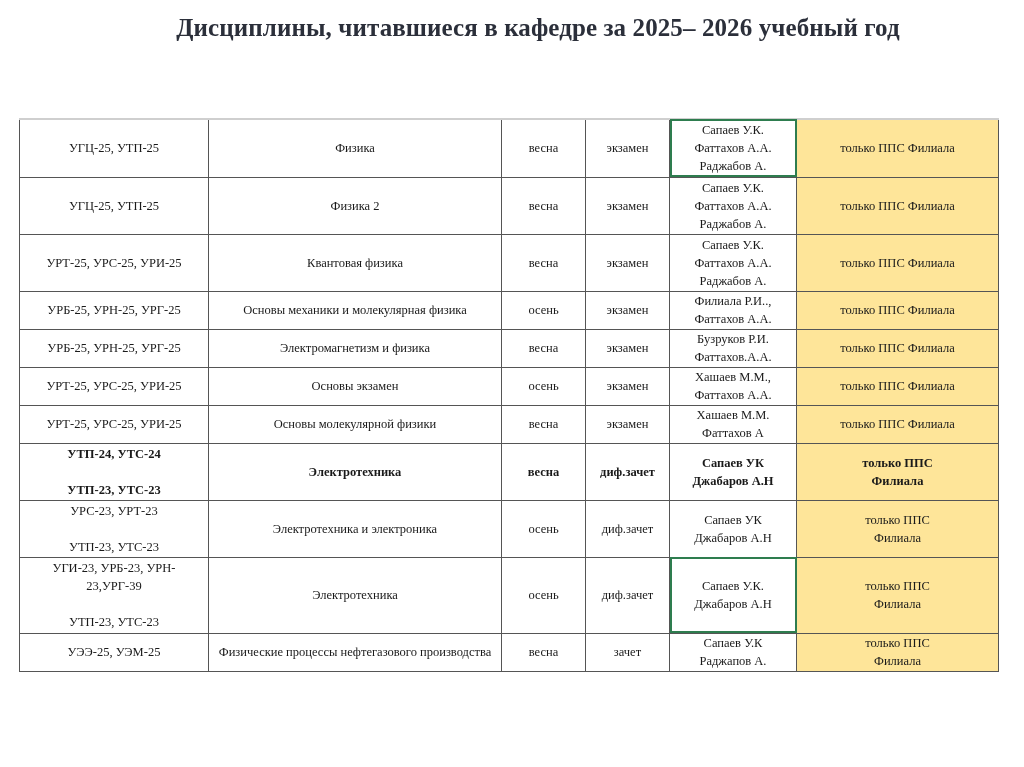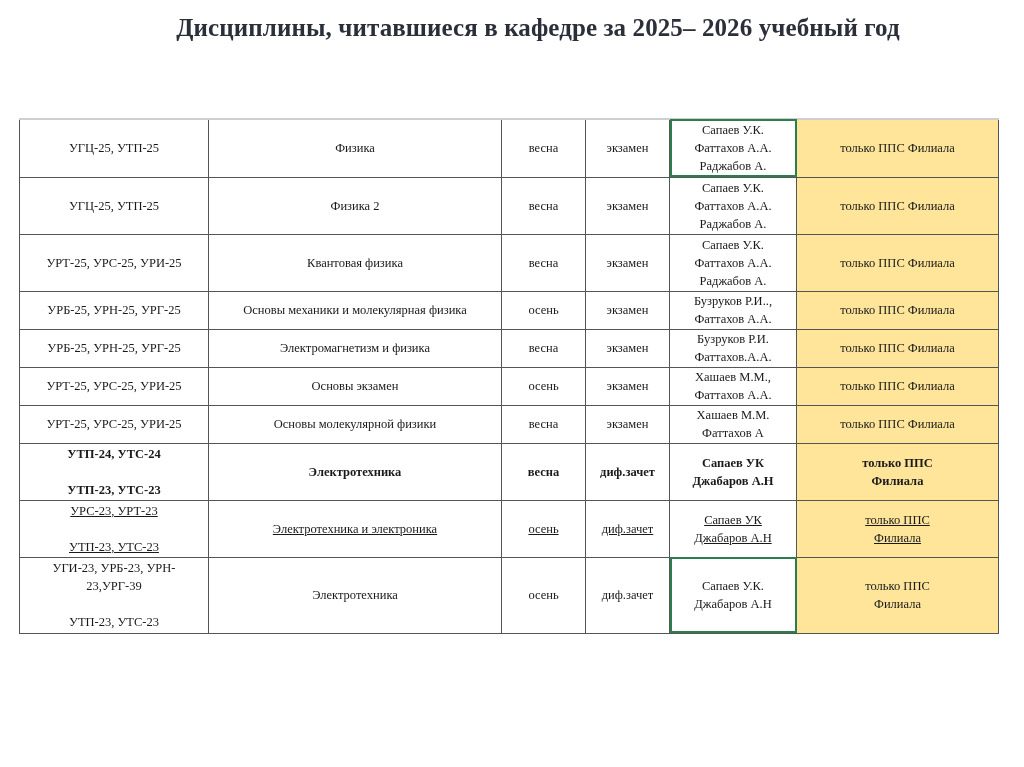--- a/index.html
+++ b/index.html
@@ -92,21 +92,21 @@
         </td>
       </tr>
       <tr style="height: 38px;">
         <td class="lines">
           <span>УРБ-25, УРН-25, УРГ-25</span>
         </td>
         <td>Основы механики и молекулярная физика</td>
         <td>осень</td>
         <td>экзамен</td>
         <td class="teachers lines">
-          <span>Бузруков Р.И..,</span>
+          <span>Филиала Р.И..,</span>
           <span>Фаттахов А.А.</span>
         </td>
         <td class="note lines">
           <span>только ППС Филиала</span>
         </td>
       </tr>
       <tr style="height: 38px;">
         <td class="lines">
           <span>УРБ-25, УРН-25, УРГ-25</span>
         </td>
@@ -162,21 +162,21 @@
         <td>диф.зачет</td>
         <td class="teachers lines">
           <span>Сапаев УК</span>
           <span>Джабаров А.Н</span>
         </td>
         <td class="note lines">
           <span>только ППС</span>
           <span>Филиала</span>
         </td>
       </tr>
-      <tr style="height: 57px; text-decoration: underline;">
+      <tr style="height: 57px;">
         <td class="lines">
           <span>УРС-23, УРТ-23</span>
           <span class="gap"></span>
           <span>УТП-23, УТС-23</span>
         </td>
         <td>Электротехника и электроника</td>
         <td>осень</td>
         <td>диф.зачет</td>
         <td class="teachers lines">
           <span>Сапаев УК</span>
@@ -199,14 +199,30 @@
         <td>диф.зачет</td>
         <td class="teachers lines selected">
           <span>Сапаев У.К.</span>
           <span>Джабаров А.Н</span>
         </td>
         <td class="note lines">
           <span>только ППС</span>
           <span>Филиала</span>
         </td>
       </tr>
+      <tr style="height: 38px;">
+        <td class="lines">
+          <span>УЭЭ-25, УЭМ-25</span>
+        </td>
+        <td>Физические процессы нефтегазового производства</td>
+        <td>весна</td>
+        <td>зачет</td>
+        <td class="teachers lines">
+          <span>Сапаев У.К</span>
+          <span>Раджапов А.</span>
+        </td>
+        <td class="note lines">
+          <span>только ППС</span>
+          <span>Филиала</span>
+        </td>
+      </tr>
     </tbody>
 </table>
 
 </body></html>

